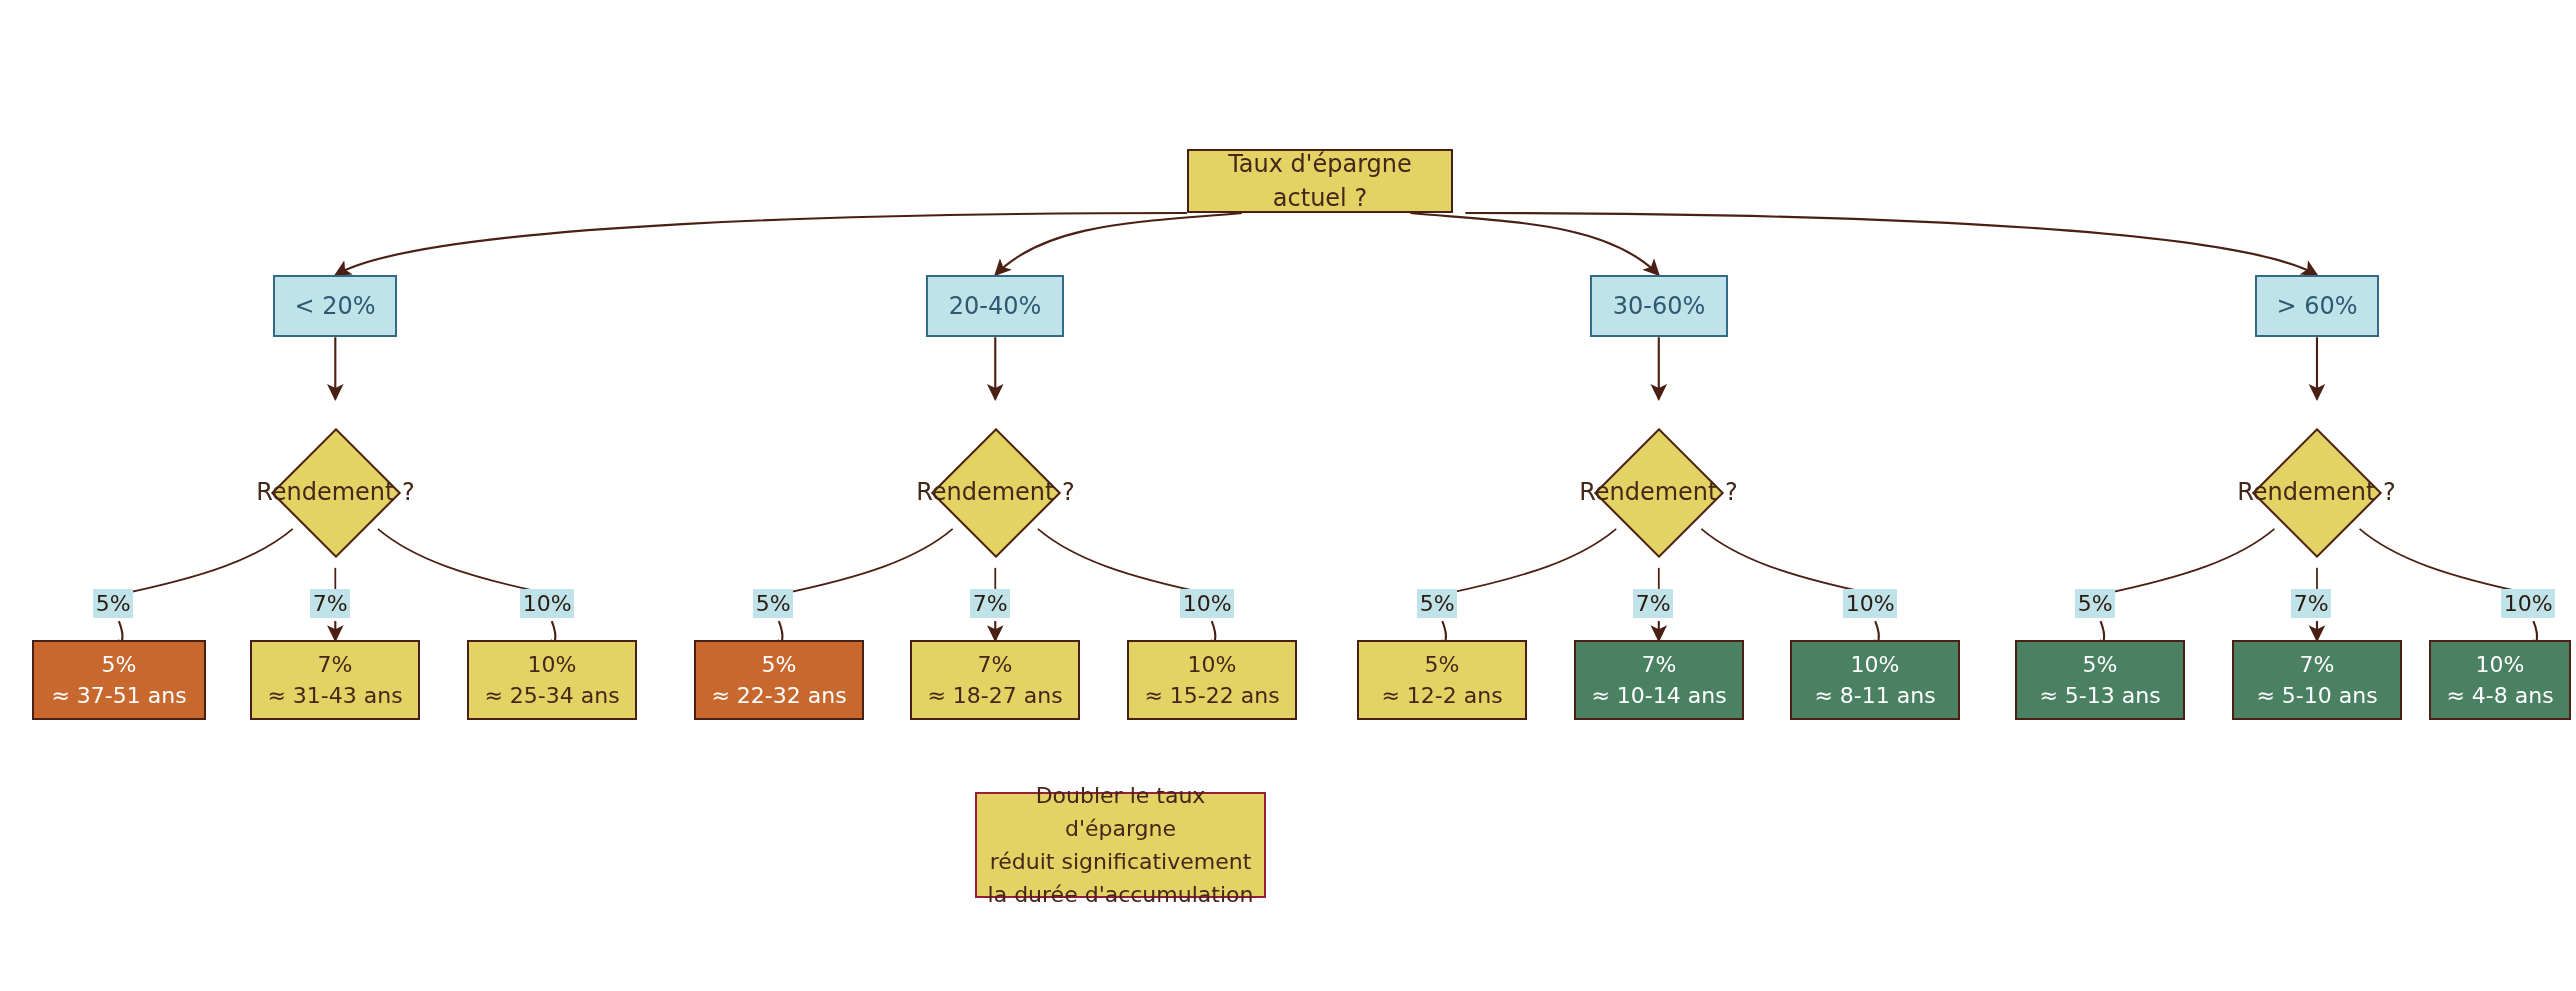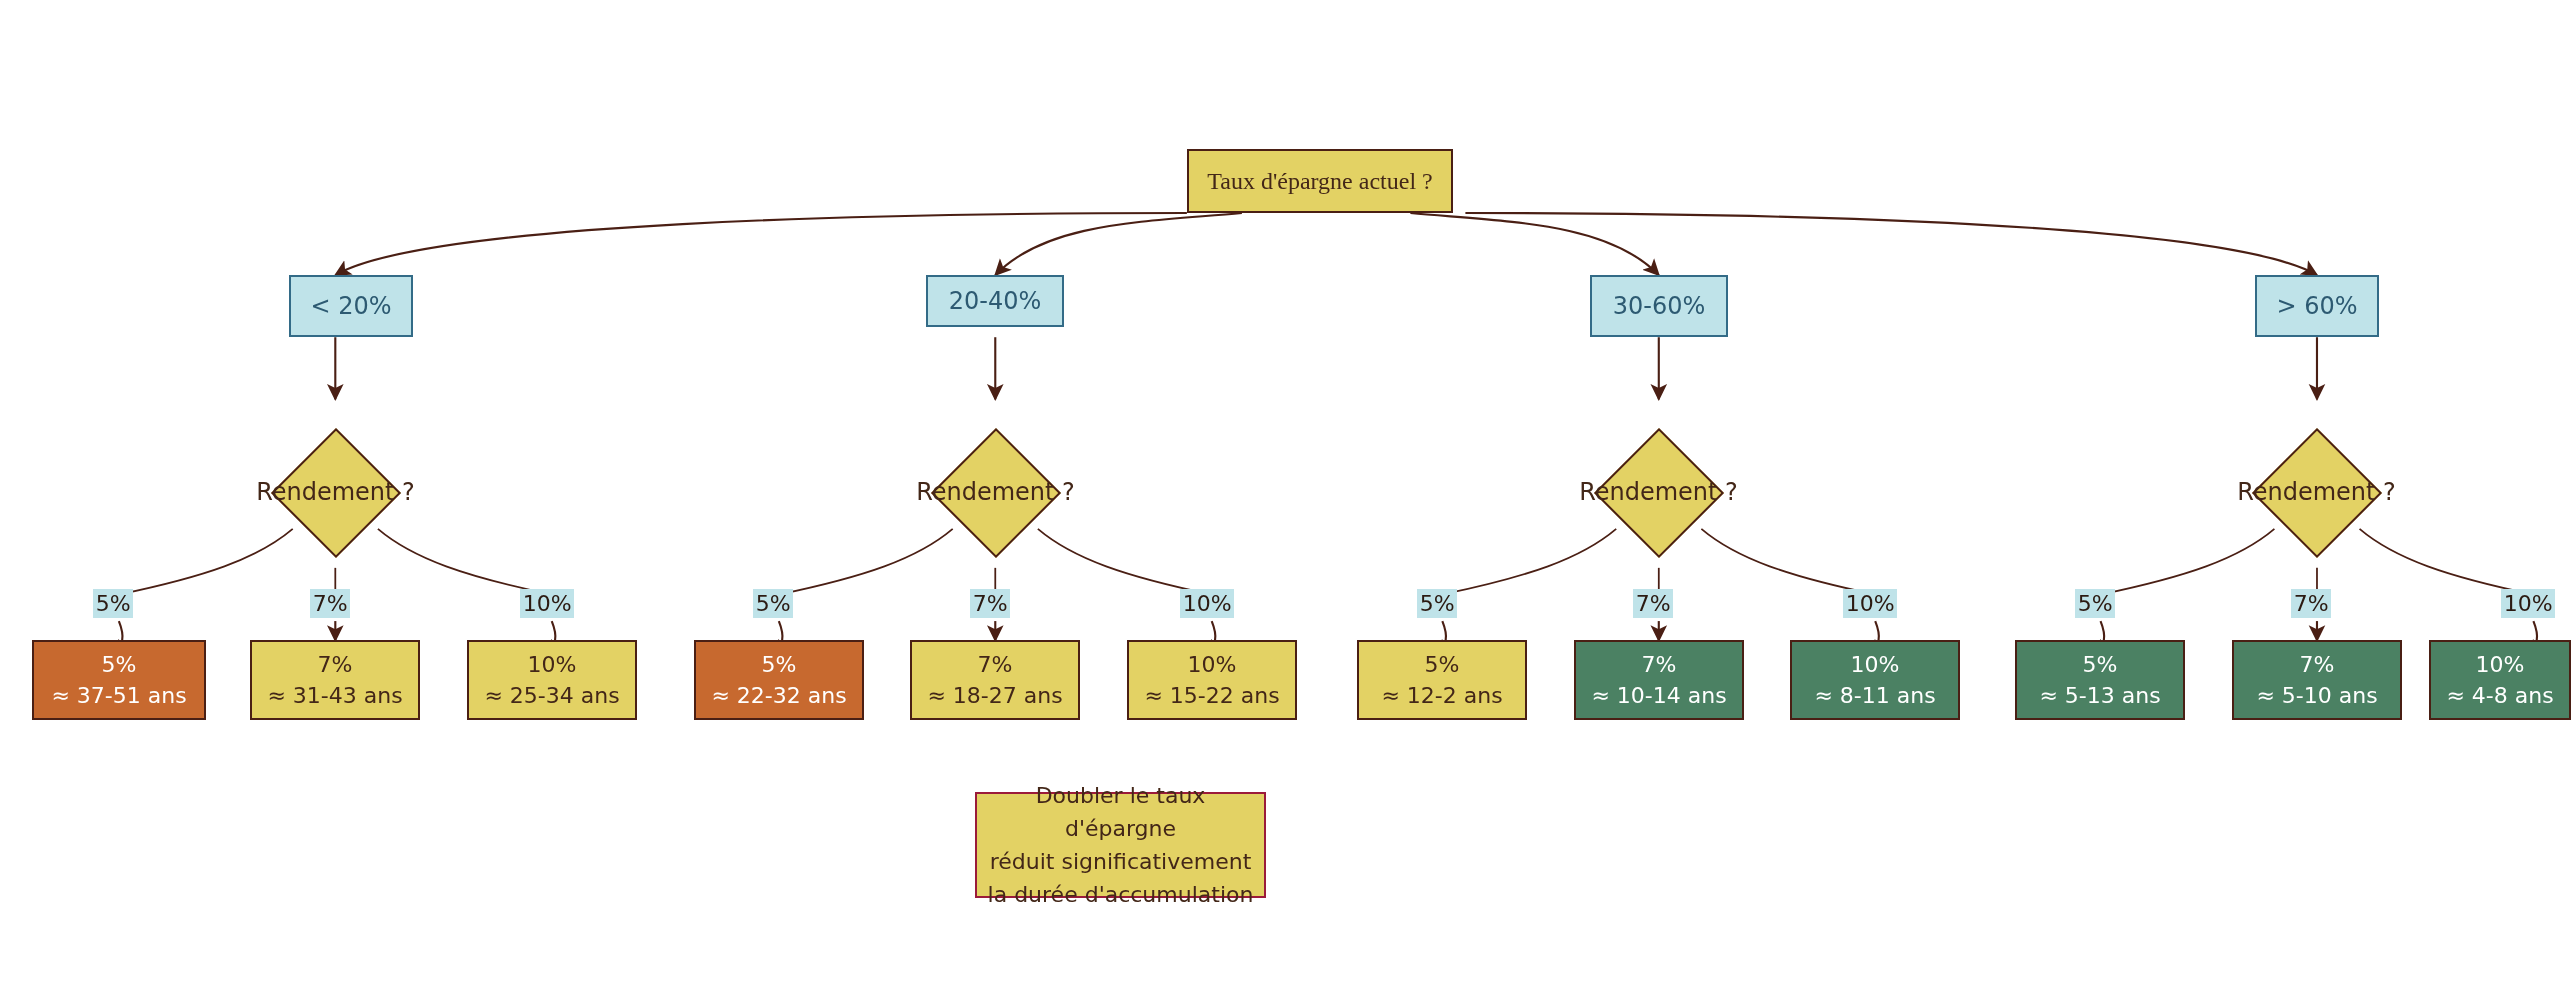--- a/index.html
+++ b/index.html
@@ -33,21 +33,20 @@
     align-items: center;
     justify-content: center;
     text-align: center;
     line-height: 1.42;
   }
   .node-root {
     background: #e3d264;
     border: 2.7px solid #4a1f14;
     color: #432718;
     font-size: 24px;
-    font-family: Liberation Serif, serif;
   }
   .node-branch {
     background: #bfe3e9;
     border: 2.7px solid #336b87;
     color: #2d5a72;
     font-size: 24px;
   }
   .node-diamond {
     background: transparent;
     border: none;
@@ -162,24 +161,24 @@
       <path d="M2368,700 C2376,720 2370,730 2368,722"></path>
       <path d="M2612,700 L2612,722"></path>
       <path d="M2856,700 C2864,720 2858,730 2856,722"></path>
     </g>
   </svg>
 
   <div class="node node-root" style="left:1187px; top:149px; width:266px; height:64px;">
     <span>Taux d'épargne actuel ?</span>
   </div>
 
-  <div class="node node-branch" style="left:289px; top:275px; width:124px; height:62px;">
+  <div class="node node-branch" style="left:273px; top:275px; width:124px; height:62px;">
     <span>&lt; 20%</span>
   </div>
-  <div class="node node-branch" style="left:926px; top:275px; width:138px; height:52px;">
+  <div class="node node-branch" style="left:926px; top:275px; width:138px; height:62px;">
     <span>20-40%</span>
   </div>
   <div class="node node-branch" style="left:1590px; top:275px; width:138px; height:62px;">
     <span>30-60%</span>
   </div>
   <div class="node node-branch" style="left:2255px; top:275px; width:124px; height:62px;">
     <span>&gt; 60%</span>
   </div>
 
   <div class="node node-diamond" style="left:238px; top:417px; width:195px; height:151px;">

